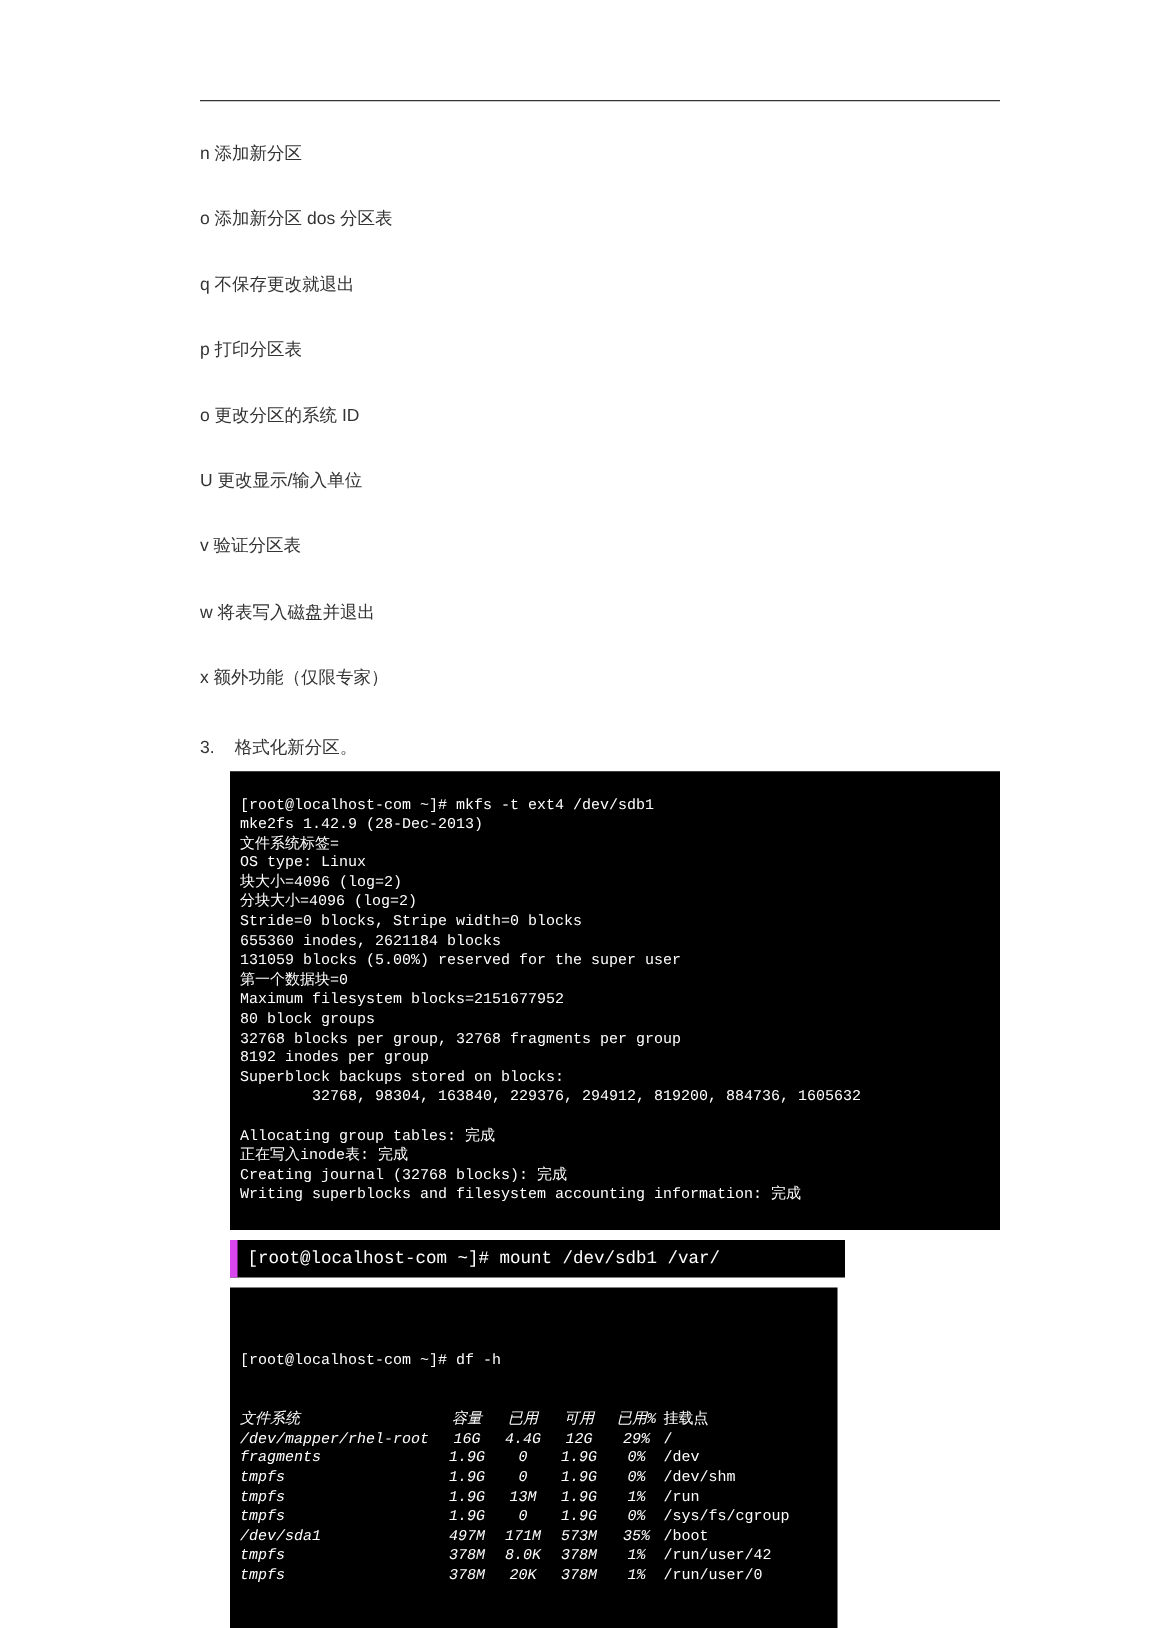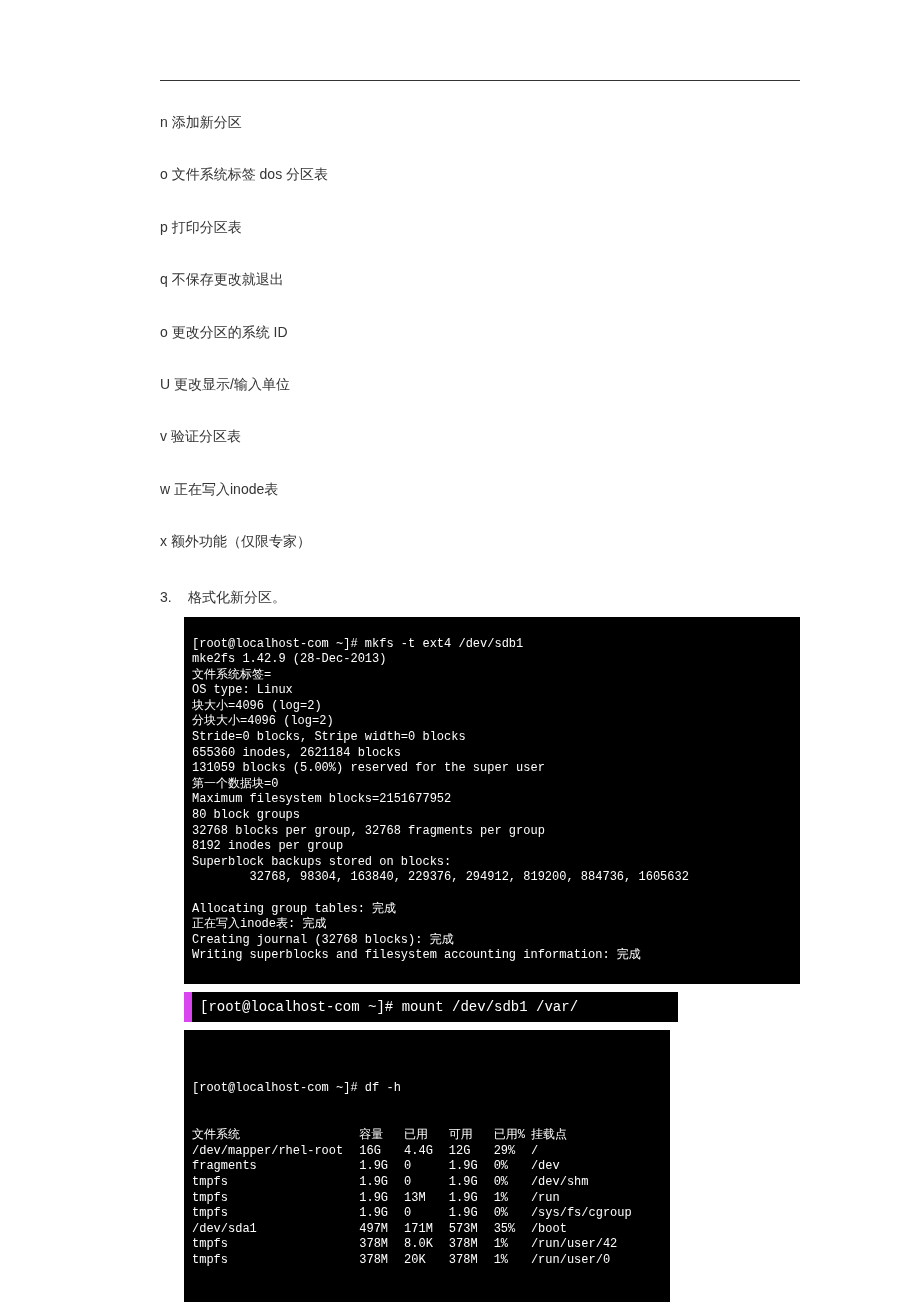--- a/index.html
+++ b/index.html
@@ -57,45 +57,47 @@
       border-collapse: collapse;
       font-family: "Consolas", "Courier New", monospace;
       font-size: 12px;
       color: #ffffff;
     }
     .df-table td {
       padding: 0 6px 0 0;
       white-space: nowrap;
     }
     .df-table td.num {
-      text-align: left;
+      text-align: center;
       padding-left: 10px;
+      font-style: italic;
     }
     .df-table td.fs {
       min-width: 150px;
+      font-style: italic;
     }
     .cyan-border {
-      border-left: 8px solid #d946ef;
+      border-left: 6px solid #d946ef;
     }
   </style>
 </head>
 <body>
 
 <div class="page">
   <hr class="hr-top">
 
   <div class="option-list">
     <div class="option-item">n 添加新分区</div>
-    <div class="option-item">o 文件系统标签 dos 分区表</div>
+    <div class="option-item">o 添加新分区 dos 分区表</div>
+    <div class="option-item">q 不保存更改就退出</div>
     <div class="option-item">p 打印分区表</div>
-    <div class="option-item">q 不保存更改就退出</div>
     <div class="option-item">o 更改分区的系统 ID</div>
     <div class="option-item">U 更改显示/输入单位</div>
     <div class="option-item">v 验证分区表</div>
-    <div class="option-item">w 正在写入inode表</div>
+    <div class="option-item">w 将表写入磁盘并退出</div>
     <div class="option-item">x 额外功能（仅限专家）</div>
   </div>
 
   <div class="step">
     <span class="step-num">3.</span>
     <span>格式化新分区。</span>
   </div>
 
   <div class="terminal">[root@localhost-com ~]# mkfs -t ext4 /dev/sdb1
 mke2fs 1.42.9 (28-Dec-2013)

